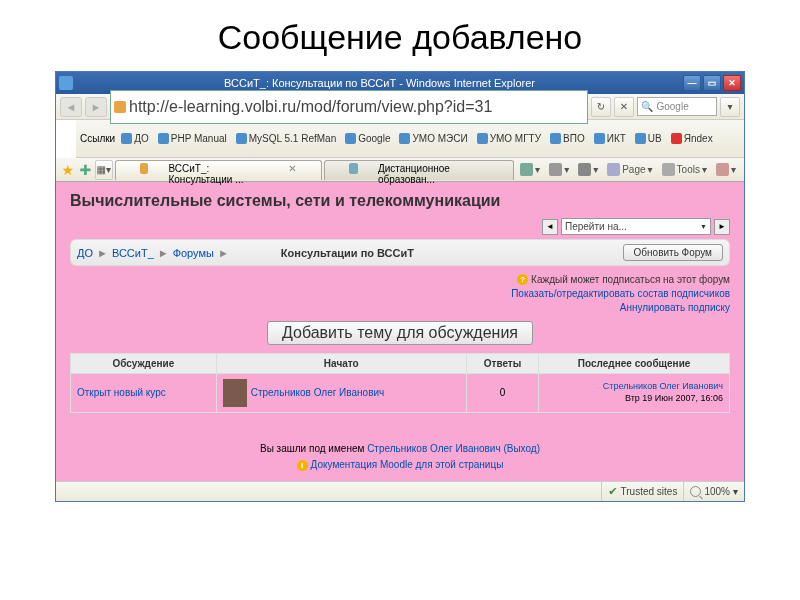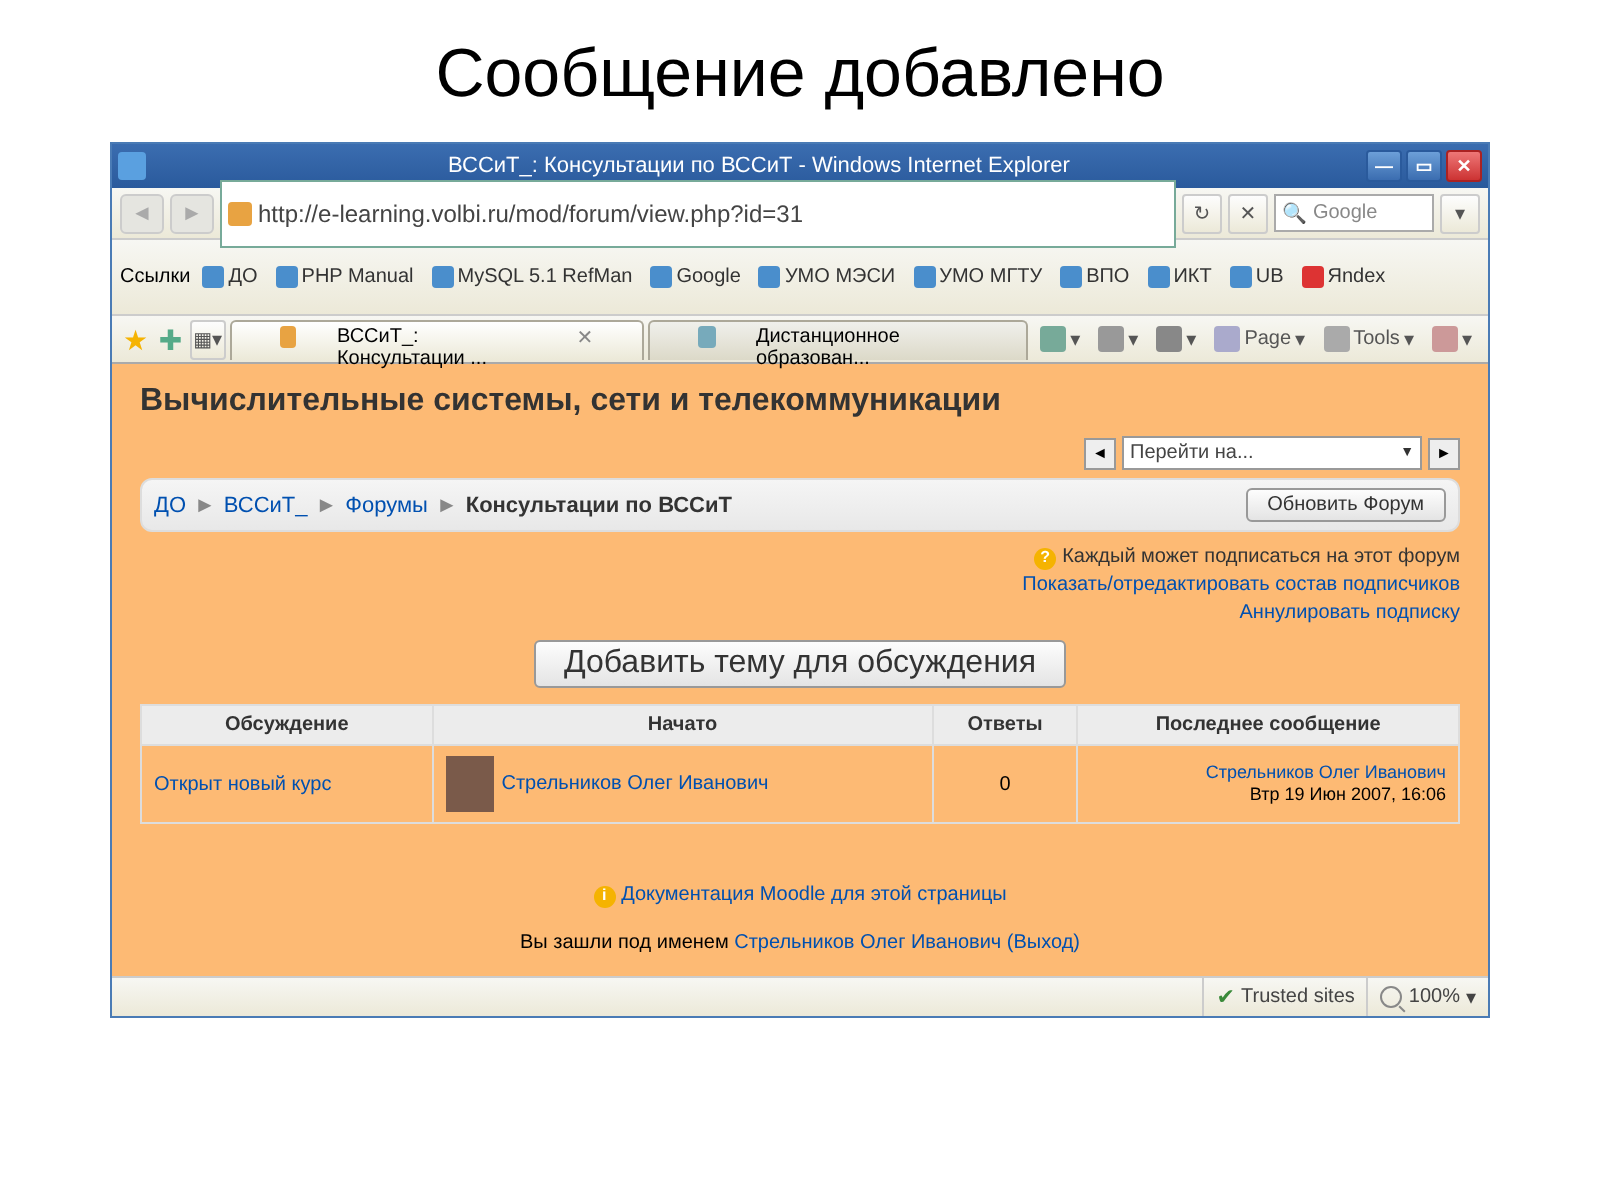--- a/index.html
+++ b/index.html
@@ -8,45 +8,45 @@
   .slide-title { font-size: 34px; font-weight: 400; text-align: center; padding: 18px 16px 14px; color: #000; font-family: Arial, sans-serif; }
   .browser { width: 690px; margin: 0 auto; border: 1px solid #4a7bb5; }
   .titlebar { background: linear-gradient(#3b6db0,#2a5a9c); height: 22px; display: flex; align-items: center; padding: 0 3px; color: #fff; text-align: center; }
   .titlebar-icon { width: 14px; height: 14px; background: #5aa0e0; border-radius: 2px; margin-right: 5px; }
   .titlebar-text { flex: 1; font-size: 11px; }
   .win-btn { width: 18px; height: 16px; margin-left: 2px; background: linear-gradient(#6c9fd8,#3b6db0); border: 1px solid #2a5a9c; border-radius: 2px; display: flex; align-items: center; justify-content: center; color: #fff; font-size: 9px; font-weight: bold; }
   .win-btn.close { background: linear-gradient(#e77,#c33); border-color:#a22; }
   .navbar { background: linear-gradient(#f7f7f3,#ece9d8); height: 26px; display: flex; align-items: center; padding: 0 4px; border-bottom: 1px solid #ccc; gap: 3px; }
   .nav-arrow { width: 22px; height: 20px; background: linear-gradient(#d8e7c8,#b6d198); border-radius: 3px; border:1px solid #8aaa6a; display:flex;align-items:center;justify-content:center;color:#3a5; }
   .nav-arrow.dis { background: #e5e5e0; border-color:#ccc; color:#aaa; }
-  .addrbar { flex:1; height:34px; background:#fff; border:1px solid #7a9; display:flex; align-items:center; padding:0 3px; font-size:12px; color:#444; }
+  .addrbar { flex:1; height:34px; background:#fff; border:1px solid #7a9; display:flex; align-items:center; padding:0 3px; font-size:16px; color:#444; }
   .addr-ico { width:12px;height:12px;background:#e8a342;margin-right:3px; border-radius:2px; }
   .nav-btn { width:20px;height:20px; border:1px solid #ccc; background:linear-gradient(#fdfdfd,#ece9d8); border-radius:2px; display:flex;align-items:center;justify-content:center;font-size:10px;color:#555; }
   .searchbox { width:80px; height:19px; background:#fff; border:1px solid #aaa; display:flex;align-items:center;padding:0 3px;font-size:10px;color:#888; }
-  .linksbar { background: linear-gradient(#f7f7f3,#ece9d8); height: 38px; display:flex; align-items:center; padding:0 4px; border-bottom:1px solid #ccc; font-size:10px; gap:3px; }
+  .linksbar { background: linear-gradient(#f7f7f3,#ece9d8); height: 38px; display:flex; align-items:center; padding:0 4px; border-bottom:1px solid #ccc; font-size:10px; gap:3px;margin-left:20px; }
   .lk { display:flex;align-items:center;gap:2px;padding:1px 3px;color:#333; }
   .lk-ico { width:11px;height:11px;background:#4a8ecc;border-radius:2px; }
   .tabbar { background: linear-gradient(#f7f7f3,#ece9d8); height:24px; display:flex; align-items:center; padding:0 4px; border-bottom:1px solid #aaa; gap:2px; font-size:10px; }
   .fav { width:18px;height:18px;display:flex;align-items:center;justify-content:center;color:#f5b301;font-size:14px; }
   .tab { height:20px; border:1px solid #aca899; border-bottom:none; background:linear-gradient(#fff,#ece9d8); padding:2px 24px; display:flex;gap:20px; border-radius:3px 3px 0 0; }
   .tab.inactive { background:linear-gradient(#f0f0ec,#dcd9c8); }
   .tab-ico{width:11px;height:11px;background:#e8a342;border-radius:2px;}
   .tool-right { margin-left:auto; display:flex; gap:1px; align-items:center; color:#555; font-size:10px; }
   .tool-btn { padding:2px 4px; display:flex;align-items:center;gap:2px; }
   .tool-ico{width:13px;height:13px;background:#7a9;border-radius:2px;}
-  .content { background:#fdba74; padding:10px 14px 8px; }
+  .content { background:#f9a8d4; padding:10px 14px 8px; }
   .course-title { font-size:16px; font-weight:bold; color:#333; margin-bottom:8px; }
   .jump-row { display:flex; justify-content:flex-end; align-items:center; gap:3px; margin-bottom:4px; }
   .jump-sel { border:1px solid #999; background:#fff; font-size:10px; padding:1px 3px; width:150px; height:17px; display:flex;align-items:center;justify-content:space-between;color:#444; }
   .jump-arrow{font-size:7px;color:#333;}
   .jump-btn{width:16px;height:16px;border:1px solid #999;background:#eee;display:flex;align-items:center;justify-content:center;font-size:8px;}
   .tabs-row { border:1px solid #ddd; background:linear-gradient(#f5f5f5,#e8e8e8); padding:4px 6px; display:flex; align-items:center; border-radius:6px; }
   .crumb { color:#0050b0; }
   .sep { color:#888; margin:0 4px; }
-  .bold { font-weight:bold; color:#333; }
+  .bold { font-weight:bold; color:#333;margin-left:48px; }
   .upd-btn { margin-left:auto; border:1px solid #999; background:linear-gradient(#fdfdfd,#e4e4e4); padding:2px 10px; border-radius:3px; font-size:10px; color:#333; }
   .sub-links { text-align:right; font-size:10px; margin:6px 0; line-height:1.4; }
   .sub-links .q { display:inline-flex;align-items:center;gap:3px;color:#333; }
   .q-ico{width:11px;height:11px;background:#f5b301;border-radius:50%;display:inline-flex;align-items:center;justify-content:center;font-weight:bold;color:#fff;font-size:8px;}
   .sub-links a { color:#0050b0; }
   .add-topic-row { text-align:center; margin:4px 0 8px; }
   .add-topic-btn { border:1px solid #999; background:linear-gradient(#fdfdfd,#e4e4e4); padding:2px 14px; border-radius:3px; font-size:16px; color:#333; display:inline-block; }
   .forum-table { width:100%; border-collapse:collapse; font-size:10px; }
   .forum-table th { background:#ececec; border:1px solid #ddd; padding:4px 6px; font-weight:bold; color:#333; text-align:center; }
   .forum-table td { border:1px solid #ddd; padding:5px 6px; vertical-align:middle; }
@@ -202,22 +202,22 @@
         </tr>
         <tr>
           <td><a class="topic-link">Открыт новый курс</a></td>
           <td><span class="avatar"></span><a class="topic-link">Стрельников Олег Иванович</a></td>
           <td style="text-align:center;">0</td>
           <td class="last-msg"><a>Стрельников Олег Иванович</a><br><span>Втр 19 Июн 2007, 16:06</span></td>
         </tr>
       </tbody>
         </table>
       <div class="footer-links">
+        <div style="margin-top:8px;"><span>Вы зашли под именем </span><a>Стрельников Олег Иванович</a><a> (Выход)</a></div>
         <div><span class="doc-ico">i</span><a>Документация Moodle для этой страницы</a></div>
-        <div style="margin-top:8px;"><span>Вы зашли под именем </span><a>Стрельников Олег Иванович</a><a> (Выход)</a></div>
       </div>
     </div>
 
     <div class="statusbar">
       <div style="flex:1"></div>
       <div class="status-seg">
           <span class="shield">✔</span>
           <span>Trusted sites</span>
         </div>
       <div class="status-seg"><span class="zoom-ico"></span><span>100%</span> ▾</div>

